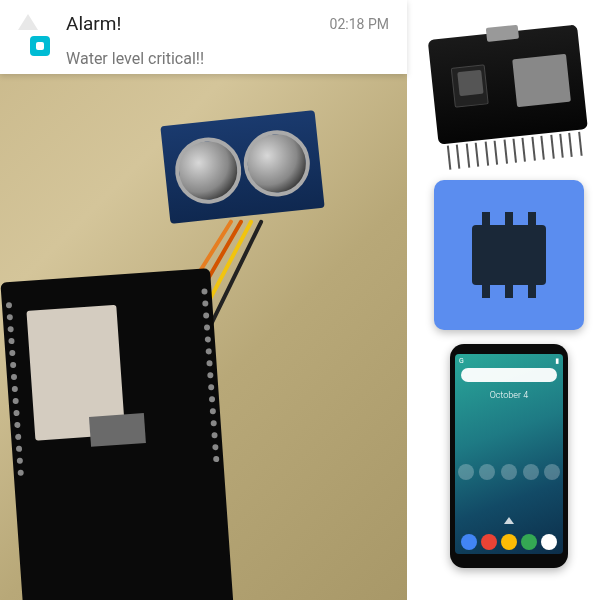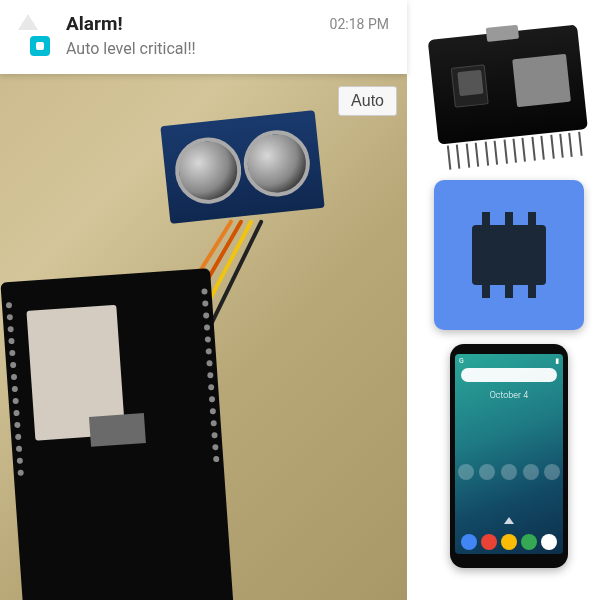--- a/index.html
+++ b/index.html
@@ -58,23 +58,23 @@
   .notif-hex::before {
     content:'';
     width:8px;height:8px;background:#fff;border-radius:2px;
   }
   .notif-text {
     flex: 1;
     padding-left: 4px;
   }
   .notif-title {
     font-size: 19px;
-    font-weight: 700;
+    font-weight: 400;
     color: #222;
-    margin-bottom: 4px;
+    margin-bottom: 14px;
   }
   .notif-body {
     font-size: 16px;
     color: #777;
   }
   .notif-time {
     font-size: 14px;
     color: #888;
     padding-top: 4px;
   }
@@ -296,26 +296,25 @@
 
 <div class="left-panel">
 
   <div class="notif">
     <div class="notif-icon-col">
       <div class="notif-triangle"></div>
       <div class="notif-hex"></div>
     </div>
     <div class="notif-text">
       <div class="notif-title">Alarm!</div>
-      <div class="notif-body">Auto level critical!!</div>
+      <div class="notif-body">Water level critical!!</div>
     </div>
     <div class="notif-time">02:18 PM</div>
   </div>
 
-  <button class="auto-btn">Auto</button>
 
   <div class="sensor-module">
     <div class="eye"></div>
     <div class="eye"></div>
   </div>
 
   <div class="wires">
     <div class="wire o1"></div>
     <div class="wire o2"></div>
     <div class="wire y"></div>

